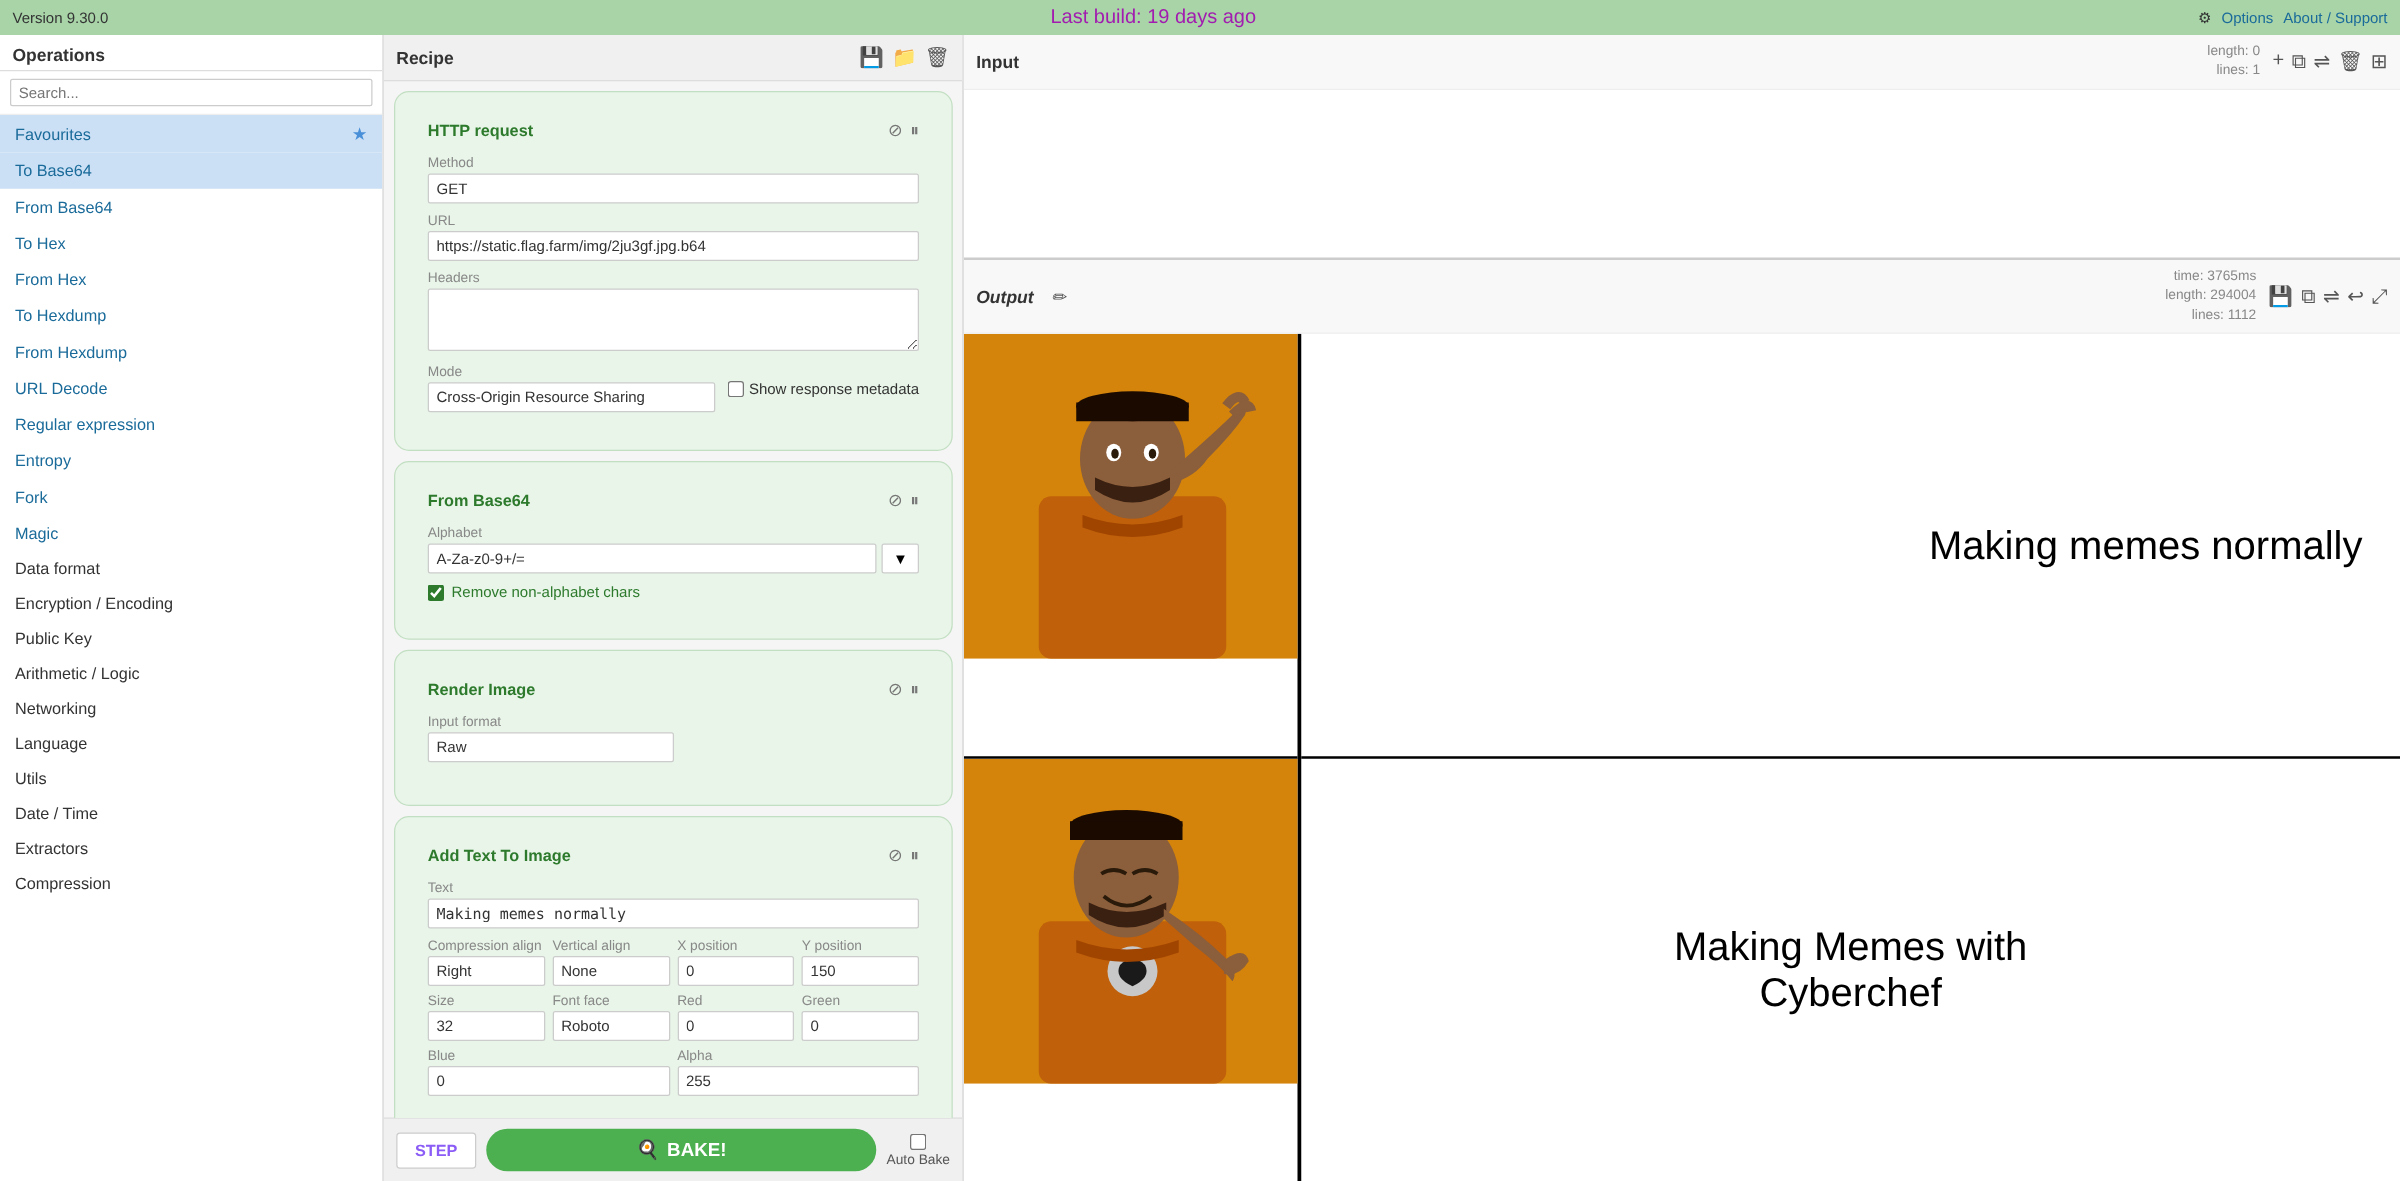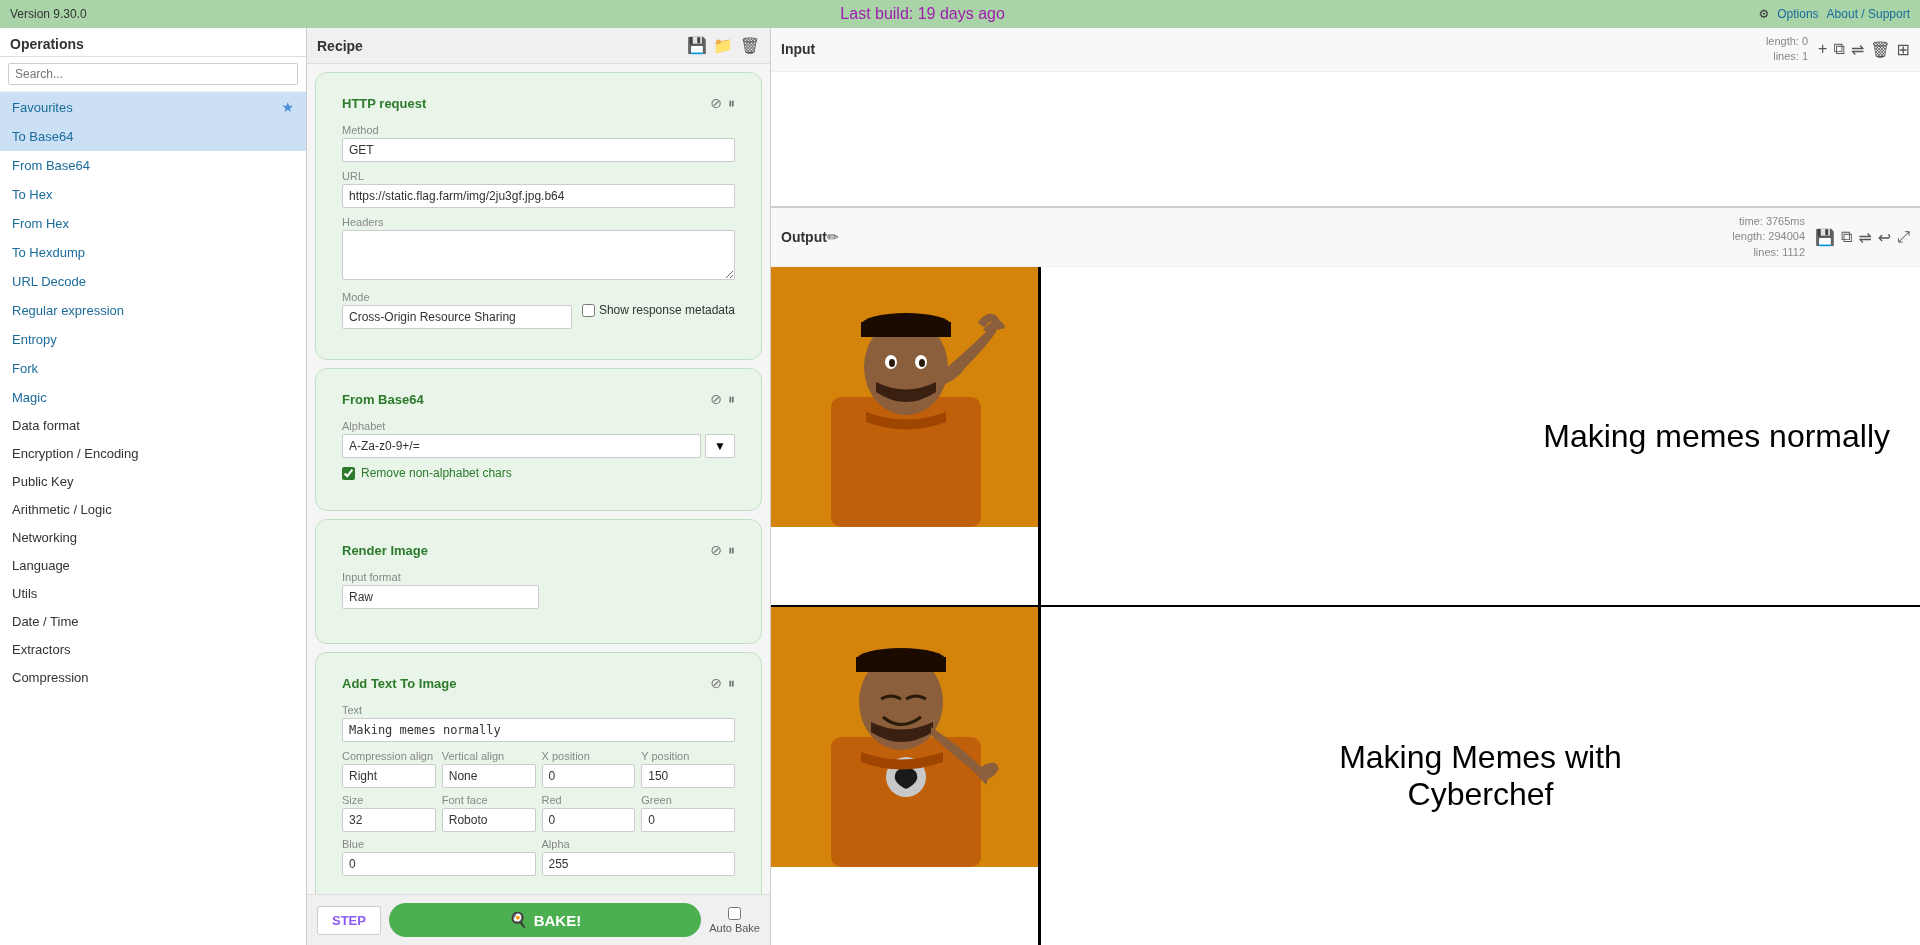--- a/index.html
+++ b/index.html
@@ -233,21 +233,21 @@
     }
     #output-header {
       display: flex;
       align-items: center;
       justify-content: space-between;
       padding: 6px 10px;
       border-bottom: 1px solid #eee;
       background: #f8f8f8;
     }
     #output-header .title { font-weight: bold; font-size: 14px; color: #333; }
-    #output-header .left { display: flex; align-items: center; gap: 0; }
+    #output-header .left { display: flex; align-items: center; gap: 14px; font-style: italic; }
     #output-header .meta { font-size: 11px; color: #888; text-align: right; line-height: 1.4; }
     #output-header .icons { display: flex; gap: 6px; align-items: center; }
     #output-header .icons span { cursor: pointer; font-size: 16px; color: #555; }
 
     #output-area {
       flex: 1;
       overflow: auto;
       position: relative;
     }
 
@@ -335,20 +335,23 @@
       <div class="sidebar-item">
         <span>To Hex</span>
       </div>
       <div class="sidebar-item">
         <span>From Hex</span>
       </div>
       <div class="sidebar-item">
         <span>To Hexdump</span>
       </div>
       <div class="sidebar-item">
+        <span>From Hexdump</span>
+      </div>
+      <div class="sidebar-item">
         <span>URL Decode</span>
       </div>
       <div class="sidebar-item">
         <span>Regular expression</span>
       </div>
       <div class="sidebar-item">
         <span>Entropy</span>
       </div>
       <div class="sidebar-item">
         <span>Fork</span>

